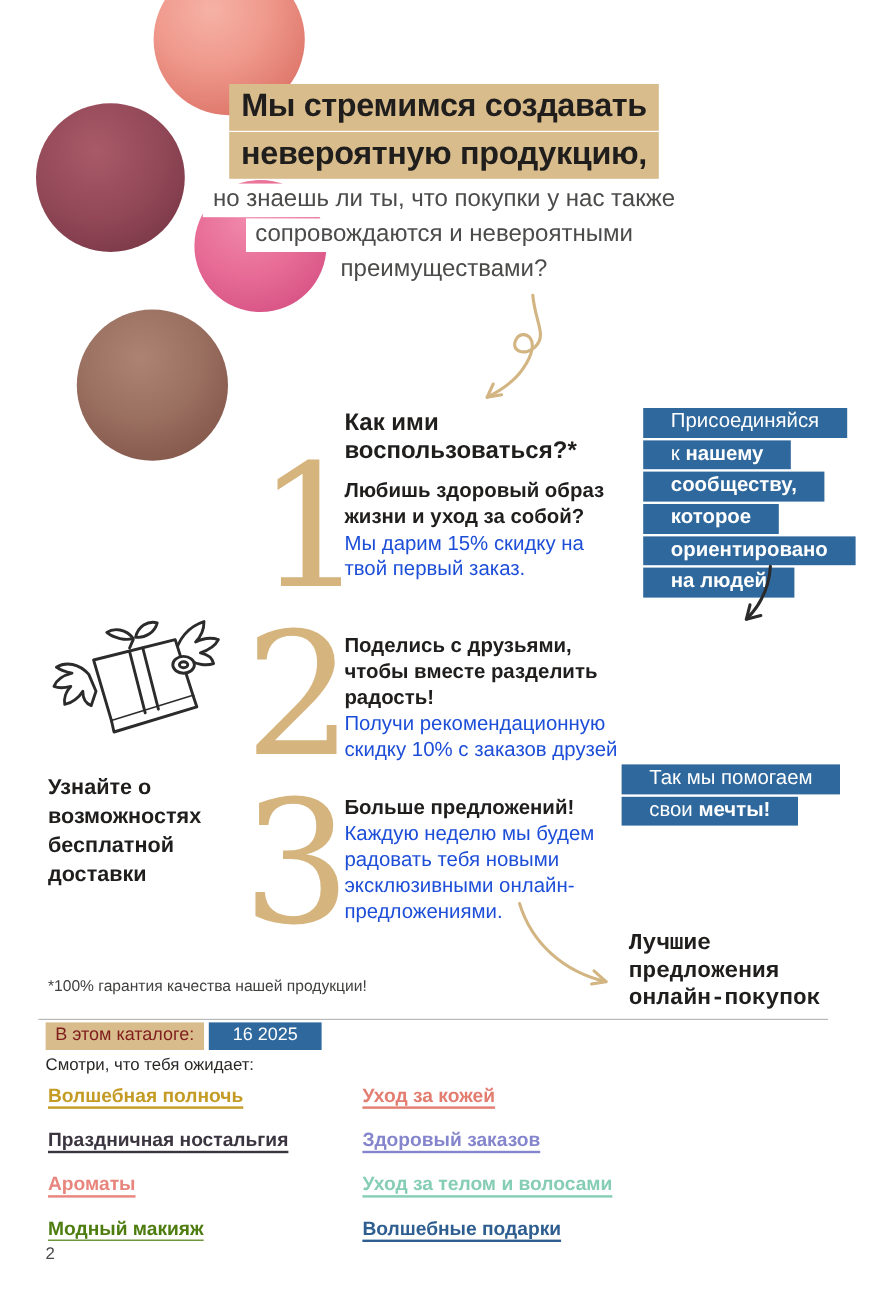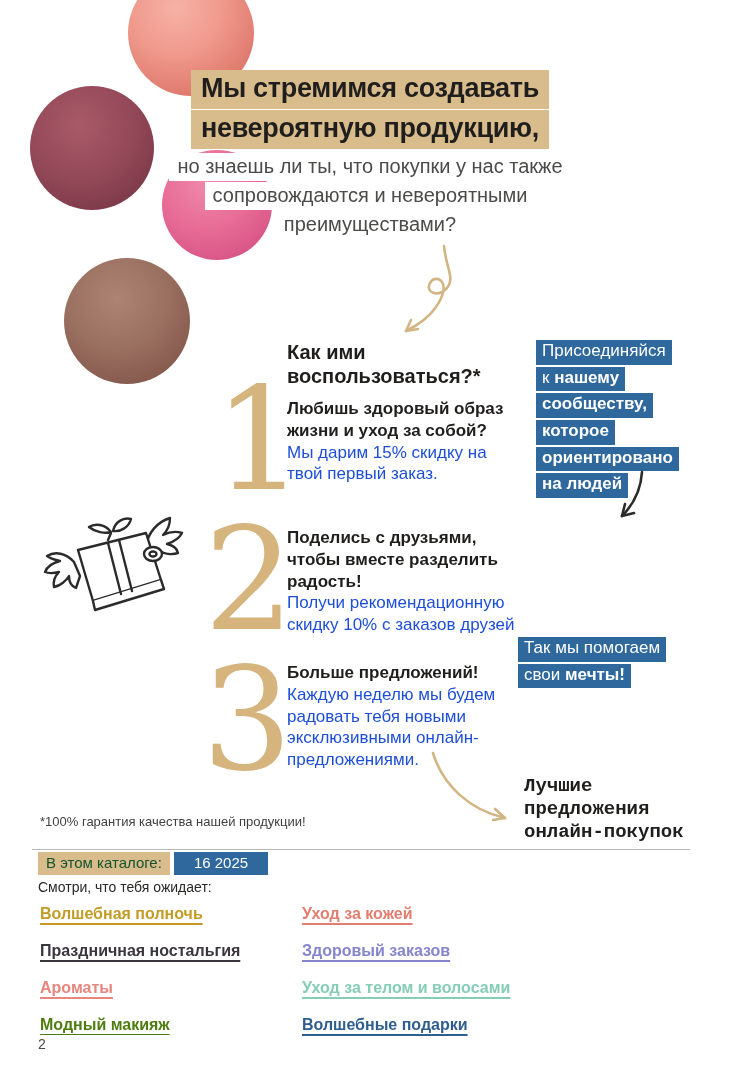--- a/index.html
+++ b/index.html
@@ -33,32 +33,32 @@
     color:#d5b47e;font-size:142px;line-height:.88;font-weight:400;}
 
   .steps-heading{left:287px;top:340px;width:240px;font-weight:bold;font-size:20px;line-height:1.2;color:#201e1d;}
   .step-text{position:absolute;z-index:2;font-size:17px;line-height:1.28;}
   .step-title{font-weight:bold;color:#201e1d;}
   .step-body{color:#1d4ed8;}
 
   
   .badge{display:flex;flex-direction:column;align-items:flex-start;}
   .badge-line{display:inline-block;background:#2e689c;color:#ffffff;
-    font-size:17px;line-height:1.1;padding:2px 6px 4px;margin-bottom:2px;white-space:nowrap;}
+    font-size:17px;line-height:1.1;padding:2px 23px 4px;margin-bottom:2px;white-space:nowrap;}
   .badge-line .b,.badge-line.b{font-weight:bold;}
 
   .delivery{left:40px;top:645px;font-weight:bold;font-size:18px;line-height:1.33;color:#201e1d;}
   .best{left:524px;top:775px;font-weight:bold;font-size:19px;line-height:1.22;color:#201e1d;font-family:Liberation Mono, monospace;}
 
   .rule{left:32px;top:849px;width:658px;height:1px;background:#b9b9b9;}
 
   .footnote{left:40px;top:814px;font-size:13px;color:#3f3f3e;}
 
   .catalog-row{left:38px;top:852px;display:flex;align-items:stretch;}
-  .catalog-label{background:#d9bc8c;color:#14532d;font-size:15px;padding:2px 8px 4px;}
+  .catalog-label{background:#d9bc8c;color:#7f1d1d;font-size:15px;padding:2px 8px 4px;}
   .catalog-value{background:#2e689c;color:#ffffff;font-size:15px;padding:2px 20px 4px;margin-left:4px;}
   .teaser{left:38px;top:879px;font-size:14px;color:#2a2826;}
 
   .links{left:40px;top:903px;width:660px;}
   .link{position:absolute;font-weight:bold;font-size:16px;text-decoration:underline;
     text-underline-offset:4px;text-decoration-thickness:1.5px;white-space:nowrap;cursor:pointer;text-align:center;}
   .lc1{left:0;}
   .lc2{left:262px;}
 
   .pagenum{left:38px;top:1036px;font-size:14px;color:#4a4a4a;}
@@ -136,20 +136,26 @@
       <path d="M51,85 L53,94 L122,73 L119,64" fill="#ffffff"></path>
       <path d="M66,27 L79,78 M77,24 L90,75"></path>
       <path d="M69,16 C63,8 53,7 47,11 C53,16 63,18 69,16 Z" fill="#ffffff"></path>
       <path d="M71,15 C73,6 81,1 89,3 C87,11 79,16 71,15 Z" fill="#ffffff"></path>
       <path d="M69,17 L66,24"></path>
       <ellipse cx="111" cy="38" rx="9" ry="7" fill="#ffffff"></ellipse>
       <ellipse cx="111" cy="38" rx="3.5" ry="2.5" fill="#ffffff"></ellipse>
     </svg>
   </div>
 
+  <div class="layer delivery">
+    <span>Узнайте о</span><br>
+    <span>возможностях</span><br>
+    <span>бесплатной</span><br>
+    <span>доставки</span>
+  </div>
 
   <div class="layer badge" style="left:518px;top:637px;">
     <span class="badge-line">Так мы помогаем</span>
     <span class="badge-line"><span>свои</span> <span class="b">мечты!</span></span>
   </div>
 
   <div class="layer" style="left:425px;top:748px;">
     <svg width="92" height="82" viewBox="0 0 92 82" fill="none">
       <path d="M8,5 C18,38 45,62 80,70" stroke="#d2b583" stroke-width="2.6" stroke-linecap="round"></path>
       <path d="M80,70 L68,72 M80,70 L70,61" stroke="#d2b583" stroke-width="2.6" stroke-linecap="round"></path>

